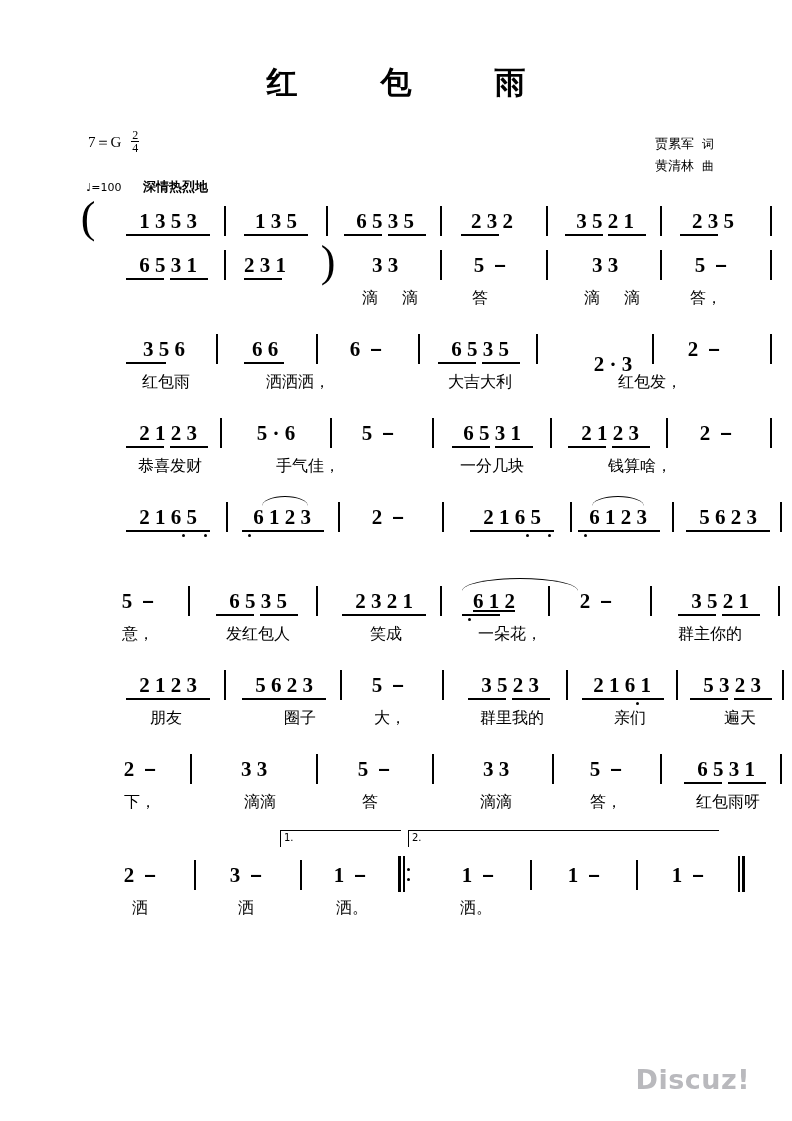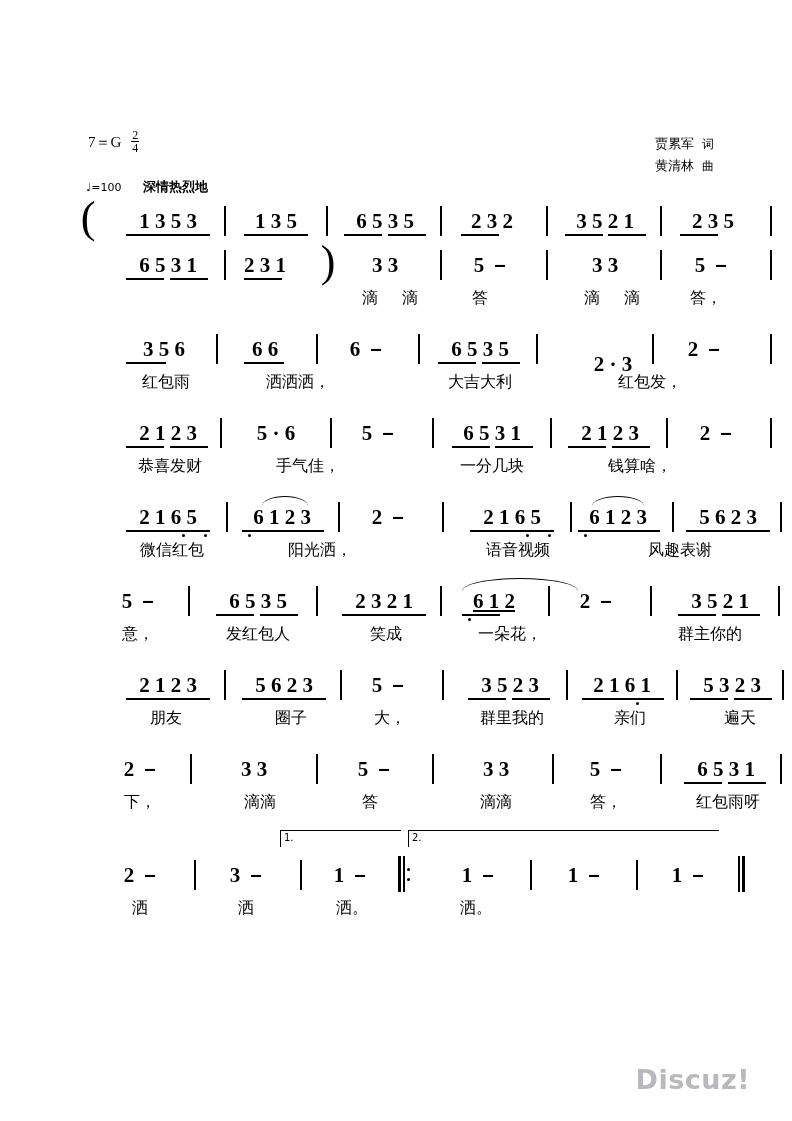--- a/index.html
+++ b/index.html
@@ -251,20 +251,21 @@
     font-family: "DejaVu Sans", sans-serif;
     font-weight: 700;
     letter-spacing: 0.5px;
   }
 </style>
 </head>
 <body>
 
 <div class="sheet">
 
+  <div class="title">红　包　雨</div>
 
   <div class="keysig">
     <span>7＝G</span>
     <span class="meter">
       <span class="num">2</span>
       <span class="den">4</span>
     </span>
   </div>
 
   <div class="credits">
@@ -412,26 +413,20 @@
         <div class="bar" style="left:490px;"></div>
         <div class="slur" style="left:512px;top:0px;width:52px;"></div>
         <div class="n" style="left:538px;">6 1 2 3</div>
         <div class="beam" style="left:498px;width:82px;top:34px;"></div>
         <div class="odot" style="left:504px;top:38px;"></div>
         <div class="bar" style="left:592px;"></div>
         <div class="n" style="left:648px;">5 6 2 3</div>
         <div class="beam" style="left:606px;width:84px;top:34px;"></div>
         <div class="bar" style="left:700px;"></div>
       </div>
-      <div class="lyrics">
-        <div class="ly" style="left:92px;">微信红包</div>
-        <div class="ly" style="left:240px;">阳光洒，</div>
-        <div class="ly" style="left:438px;">语音视频</div>
-        <div class="ly" style="left:600px;">风趣表谢</div>
-      </div>
     </div>
 
     <div class="line" style="margin-top:0px;">
       <div class="notes">
         <div class="n" style="left:60px;">5 －</div>
         <div class="bar" style="left:108px;"></div>
         <div class="n" style="left:178px;">6 5 3 5</div>
         <div class="beam" style="left:136px;width:38px;top:34px;"></div>
         <div class="beam" style="left:180px;width:38px;top:34px;"></div>
         <div class="bar" style="left:236px;"></div>
@@ -477,21 +472,21 @@
         <div class="beam" style="left:502px;width:82px;top:34px;"></div>
         <div class="odot" style="left:556px;top:38px;"></div>
         <div class="bar" style="left:596px;"></div>
         <div class="n" style="left:652px;">5 3 2 3</div>
         <div class="beam" style="left:610px;width:38px;top:34px;"></div>
         <div class="beam" style="left:654px;width:38px;top:34px;"></div>
         <div class="bar" style="left:702px;"></div>
       </div>
       <div class="lyrics">
         <div class="ly" style="left:86px;">朋友</div>
-        <div class="ly" style="left:211px;">圈子</div>
+        <div class="ly" style="left:220px;">圈子</div>
         <div class="ly" style="left:310px;">大，</div>
         <div class="ly" style="left:432px;">群里我的</div>
         <div class="ly" style="left:550px;">亲们</div>
         <div class="ly" style="left:660px;">遍天</div>
       </div>
     </div>
 
     <div class="line" style="margin-top:0px;">
       <div class="notes">
         <div class="n" style="left:62px;">2 －</div>

